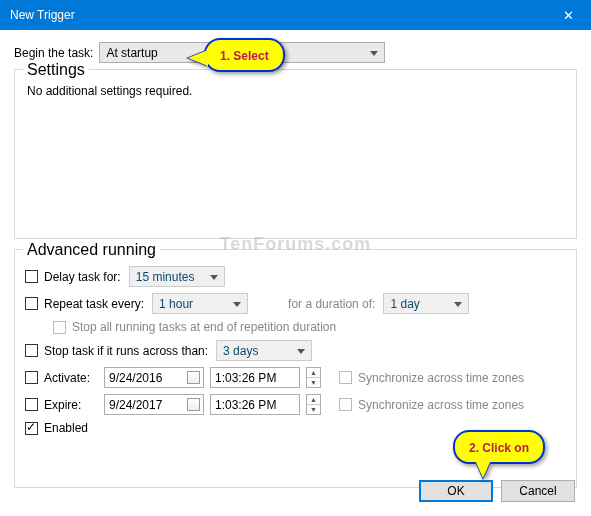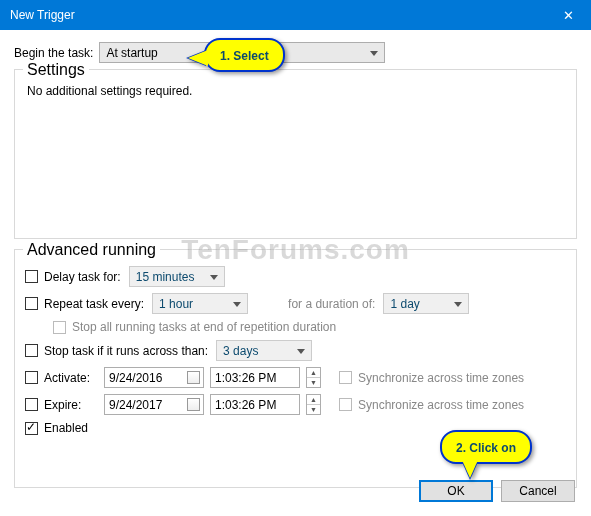--- a/index.html
+++ b/index.html
@@ -39,28 +39,28 @@
 .dateinput .calicon { position:absolute; right:3px; top:3px; width:13px; height:13px; border:1px solid #999; background:linear-gradient(#fff,#eee); }
 .timeinput { border:1px solid #adadad; background:#fff; height:21px; width:90px; display:inline-flex; align-items:center; padding:0 4px; margin-right:6px; }
 .spinner { border:1px solid #adadad; width:15px; height:21px; display:inline-flex; flex-direction:column; }
 .spinner div { flex:1; display:flex; align-items:center; justify-content:center; font-size:7px; color:#555; border-bottom:1px solid #ccc; }
 .spinner div:last-child { border-bottom:none; }
 
 .buttons { position:absolute; right:16px; bottom:14px; display:flex; gap:8px;justify-content:center; }
 .btn { width:74px; height:22px; border:1px solid #adadad; background:#e1e1e1; display:flex; align-items:center; justify-content:center; }
 .btn.primary { border:2px solid #0078d7; background:#e1e1e1; }
 
-.callout { position:absolute; background:#ffff00; border:2px solid #0033cc; border-radius:16px; padding:6px 14px; font-weight:bold; font-size:16px; color:#0c4a6e; filter: drop-shadow(2px 2px 2px rgba(0,0,0,0.4)); z-index:10; }
+.callout { position:absolute; background:#ffff00; border:2px solid #0033cc; border-radius:16px; padding:6px 14px; font-weight:bold; font-size:16px; color:#be185d; filter: drop-shadow(2px 2px 2px rgba(0,0,0,0.4)); z-index:10; }
 .callout .tail { position:absolute; width:0; height:0; }
 .c1 { top:38px; left:204px; }
 .c1 .tail { left:-18px; top:10px; border-top:8px solid transparent; border-bottom:8px solid transparent; border-right:20px solid #ffff00; filter: drop-shadow(-2px 0 0 #0033cc); }
-.c2 { top:430px; left:440px; }
+.c2 { top:430px; left:453px; }
 .c2 .tail { left:20px; bottom:-16px; border-left:8px solid transparent; border-right:8px solid transparent; border-top:18px solid #ffff00; filter: drop-shadow(0 2px 0 #0033cc); }
 
-.watermark { position:absolute; top:234px; left:0; width:100%; text-align:center; font-size:28px; font-weight:bold; color:rgba(120,120,120,0.28); letter-spacing:1px; pointer-events:none; font-family: Arial, sans-serif; text-shadow: 1px 1px 0 rgba(255,255,255,0.4); }
+.watermark { position:absolute; top:234px; left:0; width:100%; text-align:center; font-size:18px; font-weight:bold; color:rgba(120,120,120,0.28); letter-spacing:1px; pointer-events:none; font-family: Arial, sans-serif; text-shadow: 1px 1px 0 rgba(255,255,255,0.4); }
 </style>
 </head>
 <body>
 
 <div class="titlebar">
   <span class="title">New Trigger</span>
   <div class="close">✕</div>
 </div>
 
 <div class="content">

